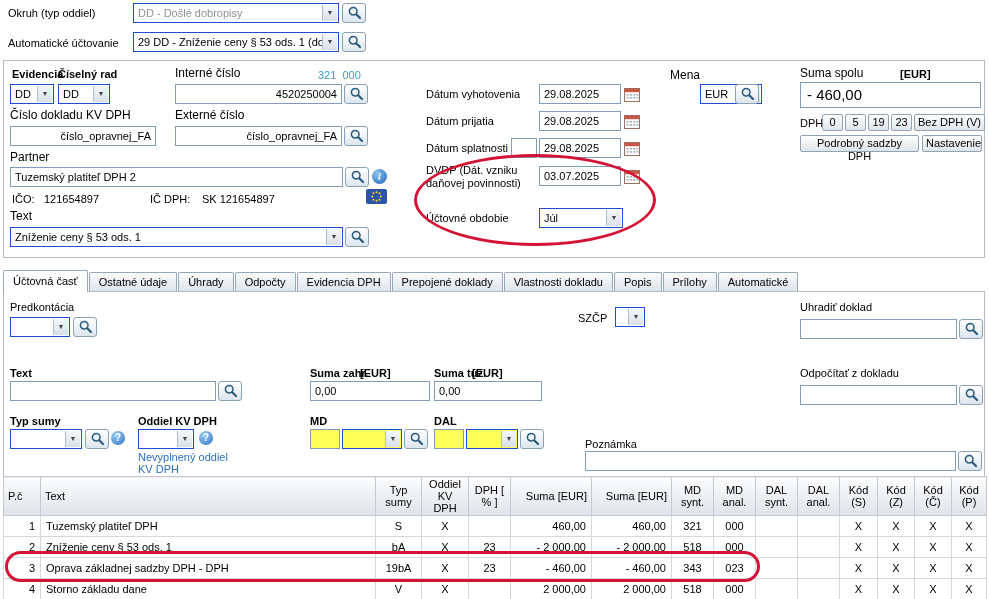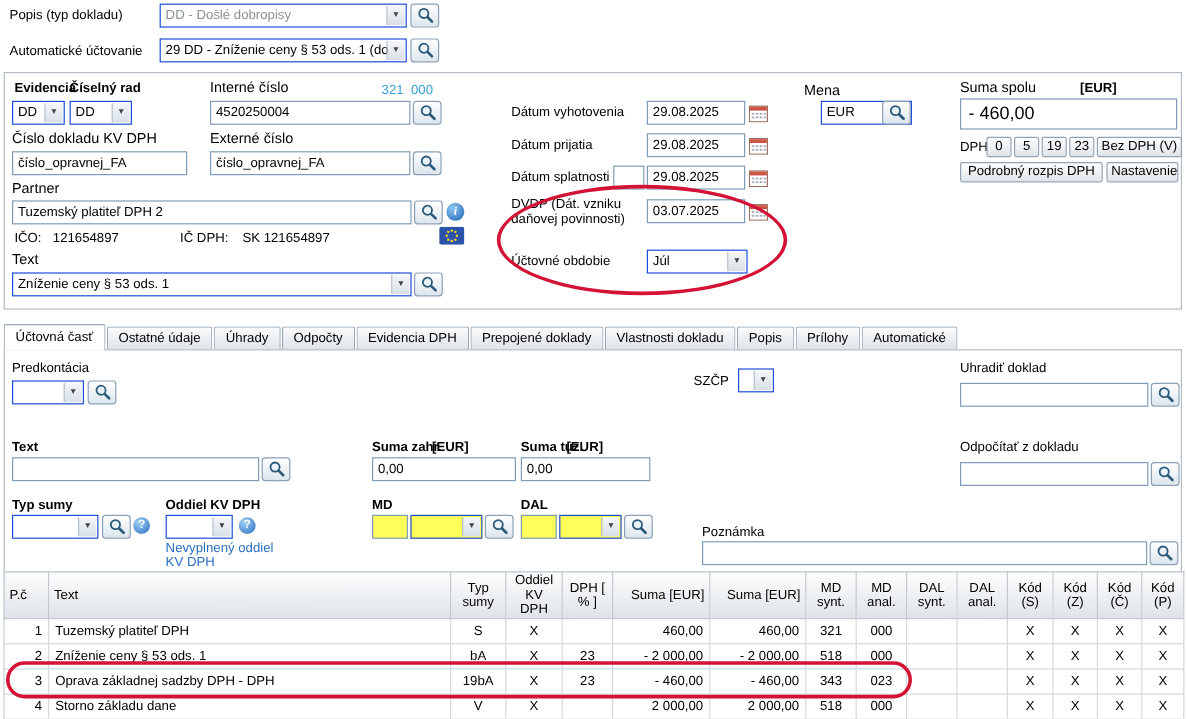--- a/index.html
+++ b/index.html
@@ -3,21 +3,21 @@
 <meta charset="utf-8">
 <style>
   * { margin:0; padding:0; box-sizing:border-box; }
   html,body { background:#fff; }
   body { font-family:"Liberation Sans", sans-serif; }
   .screen { position:relative; width:989px; height:599px; background:#fff; font-size:11px; color:#000; overflow:hidden; }
   .lbl { position:absolute; white-space:nowrap; line-height:13px; }
   .b11 { font-weight:bold; font-size:11px; }
   .b12 { font-weight:normal; font-size:12px; }
   .field { position:absolute; height:20px; border:1px solid #7f9db9; background:#fff; padding:2px 4px; line-height:14px; white-space:nowrap; overflow:hidden; }
-  .center { text-align:left; }
+  .center { text-align:right; }
   .right { text-align:left; }
   .combo { position:absolute; height:20px; border:1px solid #1d4ed8; background:#fff; padding:2px 18px 2px 4px; line-height:14px; white-space:nowrap; overflow:hidden; }
   .carrow { position:absolute; top:1px; right:1px; bottom:1px; width:15px; background:linear-gradient(#f5f7f9,#d8e0e7); border-left:1px solid #aebfcc; color:#444; font-size:7px; line-height:16px; text-align:center; }
   .graytext { color:#8b9198; }
   .magbtn { position:absolute; width:24px; height:20px; border:1px solid #8ba0b5; border-radius:3px; background:linear-gradient(#ffffff,#dce6ee); padding:0; cursor:pointer; }
   .magbtn .ic { display:inline-block; margin-top:1px; }
   .calic { position:absolute; width:16px; height:15px; cursor:pointer; background:none; border:none; padding:0; }
   .btn { position:absolute; border:1px solid #94a3b3; border-radius:2px; background:linear-gradient(#fefefe,#dfe5ea); font-family:inherit; font-size:11px; line-height:13px; padding:1px 3px; cursor:pointer; }
   .groupbox { position:absolute; border:1px solid #b2bcc6; background:#fff; }
   .yellow { background:#ffff59; }
@@ -35,21 +35,21 @@
   .a-l { text-align:left; } .a-c { text-align:center; } .a-r { text-align:right; }
   .red-oval { position:absolute; border:3px solid #d41235; background:transparent; pointer-events:none; z-index:6; }
   .dphrow { position:absolute; left:822px; top:114px; display:flex; gap:2px; }
   .dphrow .dbtn { position:static; min-width:21px; height:17px; }
 </style>
 </head>
 <body>
 
 <div class="screen">
 
-  <span class="lbl" style="left:8px;top:7px">Popis (typ dokladu)</span>
+  <span class="lbl" style="left:8px;top:7px">Okruh (typ oddiel)</span>
   <div class="combo" style="left:133px;top:3px;width:206px">
     <span class="graytext">DD - Došlé dobropisy</span>
     <span class="carrow">▼</span>
   </div>
   <button class="magbtn" style="left:342px;top:3px"><span class="ic"><svg width="15" height="15" viewBox="0 0 15 15">
           <circle cx="6.2" cy="6.2" r="3.8" fill="#eaf3fa" stroke="#2c5a7a" stroke-width="1.5"></circle>
           <line x1="9.2" y1="9.2" x2="13" y2="13" stroke="#2c5a7a" stroke-width="2.2" stroke-linecap="round"></line>
         </svg></span></button>
 
   <span class="lbl" style="left:8px;top:37px">Automatické účtovanie</span>
@@ -200,42 +200,42 @@
 
   <span class="lbl" style="left:426px;top:212px">Účtovné obdobie</span>
   <div class="combo" style="left:539px;top:208px;width:84px">
     <span>Júl</span>
     <span class="carrow">▼</span>
   </div>
 
   <div class="red-oval" style="left:414px;top:154px;width:242px;height:92px;border-radius:50%"></div>
 
   <span class="lbl b12" style="left:670px;top:69px">Mena</span>
-  <div class="combo" style="left:684px;top:84px;width:76px">
+  <div class="combo" style="left:700px;top:84px;width:62px">
     <span>EUR</span>
     <span class="carrow">▼</span>
   </div>
   <button class="magbtn" style="left:735px;top:84px"><span class="ic"><svg width="15" height="15" viewBox="0 0 15 15">
           <circle cx="6.2" cy="6.2" r="3.8" fill="#eaf3fa" stroke="#2c5a7a" stroke-width="1.5"></circle>
           <line x1="9.2" y1="9.2" x2="13" y2="13" stroke="#2c5a7a" stroke-width="2.2" stroke-linecap="round"></line>
         </svg></span></button>
 
   <span class="lbl b12" style="left:800px;top:67px">Suma spolu</span>
   <span class="lbl b11 right" style="left:900px;top:68px;width:80px">[EUR]</span>
   <div class="field right" style="left:800px;top:82px;width:181px;height:26px;font-size:15px;line-height:20px;padding:2px 6px">- 460,00</div>
 
   <span class="lbl" style="left:800px;top:117px">DPH</span>
   <div class="dphrow">
       <button class="btn dbtn">0</button>
       <button class="btn dbtn">5</button>
       <button class="btn dbtn">19</button>
       <button class="btn dbtn">23</button>
       <button class="btn dbtn">Bez DPH (V)</button>
     </div>
-  <button class="btn" style="left:800px;top:135px;width:119px;height:17px">Podrobný rozpis DPH</button>
+  <button class="btn" style="left:800px;top:135px;width:119px;height:17px">Podrobný sadzby DPH</button>
   <button class="btn" style="left:922px;top:135px;width:60px;height:17px">Nastavenie</button>
 
   <div class="tabbar">
       <span class="tab active">Účtovná časť</span>
       <span class="tab">Ostatné údaje</span>
       <span class="tab">Úhrady</span>
       <span class="tab">Odpočty</span>
       <span class="tab">Evidencia DPH</span>
       <span class="tab">Prepojené doklady</span>
       <span class="tab">Vlastnosti dokladu</span>

